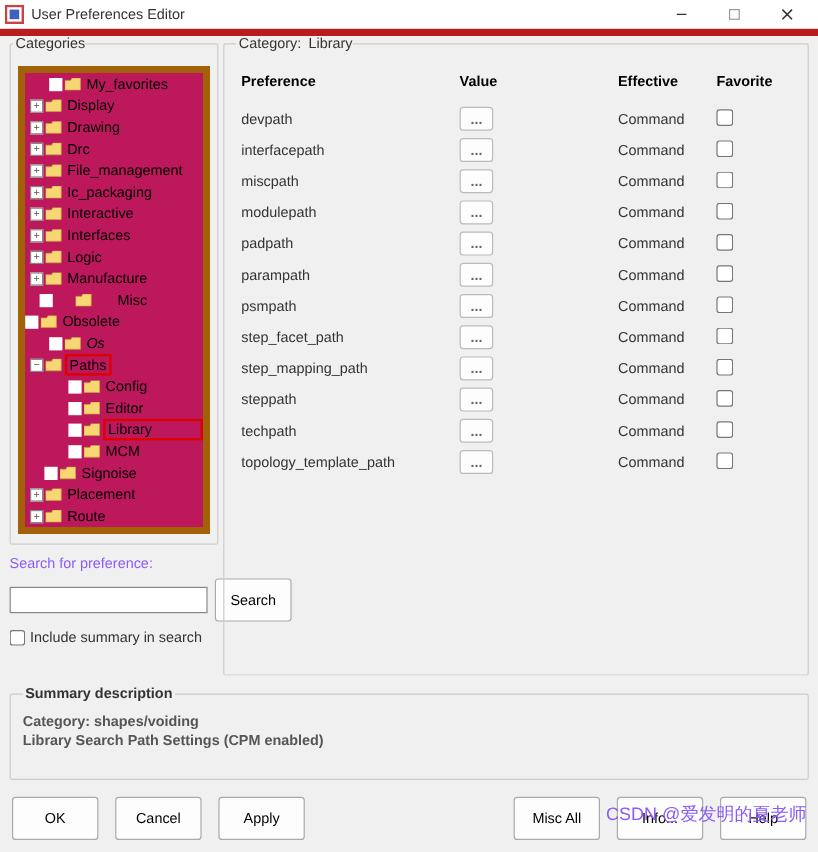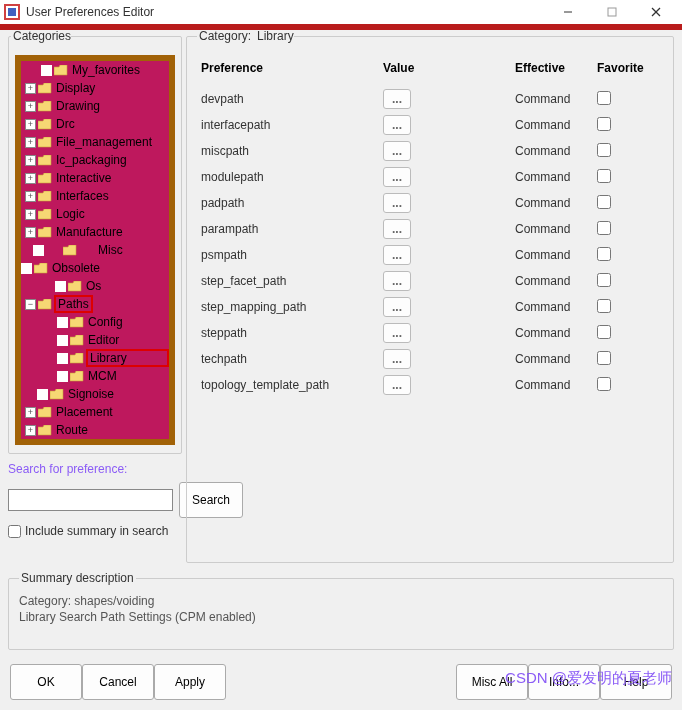--- a/index.html
+++ b/index.html
@@ -38,26 +38,26 @@
 .catline { color: #333; margin-bottom: 2px; padding-left: 2px; display: flex; gap: 6px; }
 .right fieldset { border: 1px solid #ccc; border-radius: 2px; padding: 8px 10px 4px 10px; margin-top: -7px; flex: 1; overflow: auto; }
 .prefgrid { width: 100%; }
 .prefgrid th { text-align: left; font-weight: bold; color: #000; padding: 6px 2px 10px 2px; }
 .prefgrid td { padding: 2px 2px; height: 24px; color: #333; vertical-align: middle; }
 .prefgrid .valbtn { width: 28px; height: 20px; border: 1px solid #bbb; border-radius: 3px; background: #fdfdfd; text-align: center; font-weight: bold; color: #666; cursor: pointer; }
 .prefgrid input[type=checkbox] { width: 14px; height: 14px; }
 
 
 .summary { margin: 8px; }
-.summary fieldset { border: 1px solid #ccc; border-radius: 2px; padding: 8px 2px 24px 10px; }
+.summary fieldset { border: 1px solid #ccc; border-radius: 2px; padding: 8px 2px 24px 10px; font-weight: bold; }
 .summary legend { color: #333; padding: 0 2px; }
 .summary .line { color: #555; line-height: 16px; }
 
 
-.buttons { display: flex; padding: 6px 10px 10px 10px; align-items: center; }
+.buttons { display: flex; padding: 6px 10px 10px 10px; gap: 14px; align-items: center; }
 .buttons .btn { min-width: 72px; }
 .buttons .spacer { flex: 1; }
 
 .watermark { position: absolute; right: 10px; bottom: 22px; color: #8b5cf6; font-size: 15px; pointer-events: none; }
 </style>
 </head>
 <body>
 
 <div class="titlebar">
   <svg class="appicon" viewBox="0 0 16 16">
@@ -167,21 +167,21 @@
             </svg>
             <span class="label">Misc</span>
           </div>
           <div class="row" style="">
             <span class="exp blank"></span>
             <svg class="folder" viewBox="0 0 14 11">
               <path d="M0 2 L5 2 L6 0 L13 0 L13 10 L0 10 Z" fill="#f7d774" stroke="#c9a33a" stroke-width="0.6"></path>
             </svg>
             <span class="label">Obsolete</span>
           </div>
-          <div class="row" style="padding-left: 34px;">
+          <div class="row" style="padding-left: 20px; font-style: italic;">
             <span class="exp blank"></span>
             <svg class="folder" viewBox="0 0 14 11">
               <path d="M0 2 L5 2 L6 0 L13 0 L13 10 L0 10 Z" fill="#f7d774" stroke="#c9a33a" stroke-width="0.6"></path>
             </svg>
             <span class="label">Os</span>
           </div>
           <div class="row" style="padding-left: 4px;">
             <span class="exp">−</span>
             <svg class="folder" viewBox="0 0 14 11">
               <path d="M0 2 L5 2 L6 0 L13 0 L13 10 L0 10 Z" fill="#f7d774" stroke="#c9a33a" stroke-width="0.6"></path>

